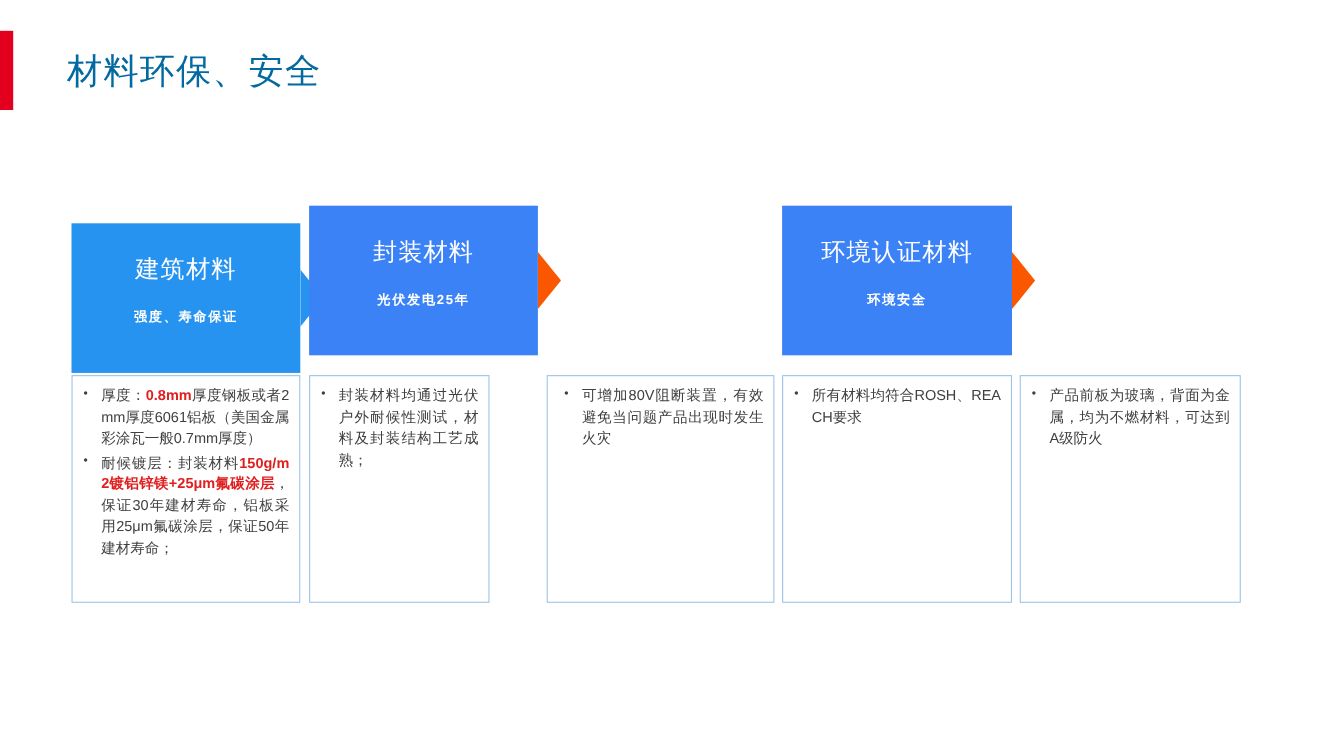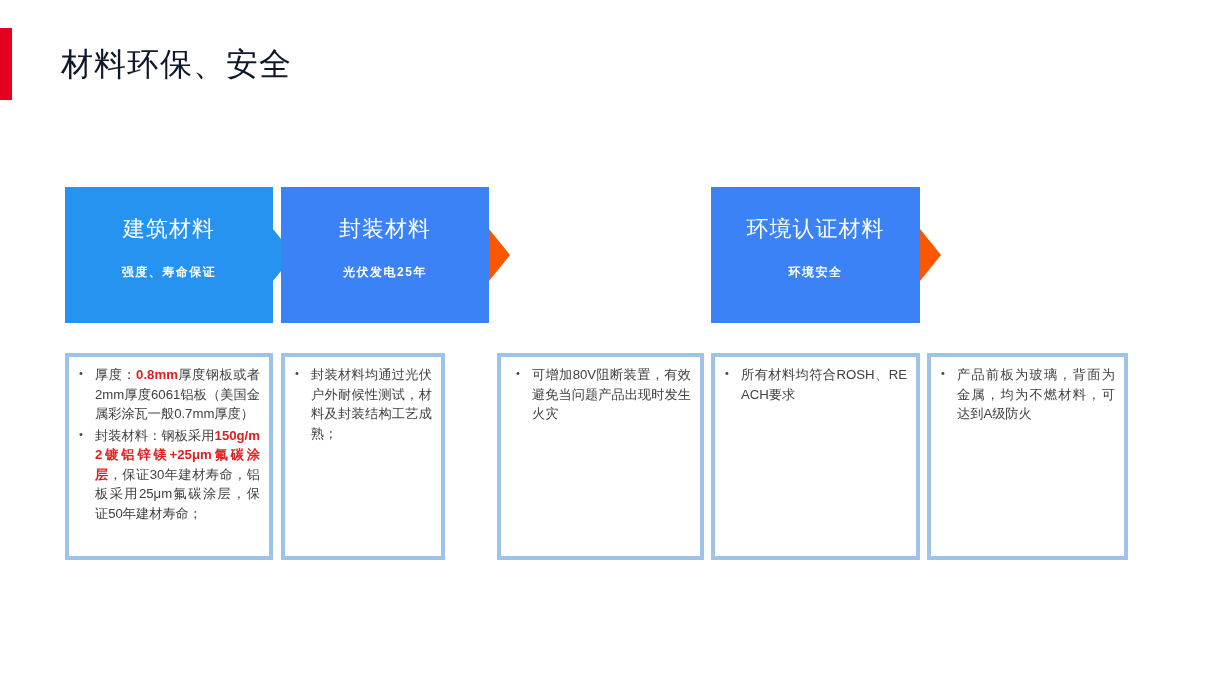--- a/index.html
+++ b/index.html
@@ -23,21 +23,21 @@
     width: 12px;
     height: 72px;
     background: #e3001f;
   }
   #page-title {
     position: absolute;
     left: 61px;
     top: 42px;
     font-size: 32px;
     line-height: 44px;
-    color: #0f172a;
+    color: #0369a1;
     font-weight: 400;
     letter-spacing: 1px;
     white-space: nowrap;
   }
 
   
   #banner-row {
     position: absolute;
     left: 65px;
     top: 187px;
@@ -98,24 +98,24 @@
   
   #detail-row {
     position: absolute;
     left: 65px;
     top: 341px;
     width: 1063px;
     height: 207px;
   }
   .detail-box {
     position: absolute;
-    top: 12px;
+    top: 0;
     height: 207px;
     box-sizing: border-box;
-    border: 4px solid #a16207;
+    border: 1px solid #a16207;
     background: #ffffff;
     padding: 8px 9px 8px 7px;
     overflow: hidden;
   }
   .bullet-list {
     margin: 0;
     padding: 0;
     list-style: none;
   }
   .bullet-item {
@@ -141,21 +141,21 @@
     font-weight: bold;
   }
 </style>
 </head>
 <body>
 
 <div id="accent-bar"></div>
 <div id="page-title">材料环保、安全</div>
 
 <div id="banner-row">
-    <div class="banner is-blue" style="left: 0px; width: 208px;">
+    <div class="banner is-blue" style="left: 0px; width: 208px; margin-top: 16px;">
       <div class="banner-body">
         <div class="banner-title">建筑材料</div>
         <div class="banner-sub">强度、寿命保证</div>
       </div>
       <svg class="banner-arrow" viewBox="0 0 21 136" width="21" height="136">
         <polygon points="0,42 21,68 0,94" fill="#2693f0"></polygon>
       </svg>
     </div>
     <div class="banner is-orange" style="left: 216px; width: 208px;">
       <div class="banner-body">
@@ -174,21 +174,21 @@
       <svg class="banner-arrow" viewBox="0 0 21 136" width="21" height="136">
         <polygon points="0,42 21,68 0,94" fill="#fa5700"></polygon>
       </svg>
     </div>
   </div>
 
 <div id="detail-row">
     <div class="detail-box" style="left: 0px; width: 208px; border-color: rgb(157, 195, 230);">
       <ul class="bullet-list">
         <li class="bullet-item"><span>厚度：</span><span class="hl" style="color: rgb(224, 32, 32);">0.8mm</span><span>厚度钢板或者2mm厚度6061铝板（美国金属彩涂瓦一般0.7mm厚度）</span></li>
-        <li class="bullet-item"><span>封装材料：钢板采用</span><span class="hl" style="color: rgb(224, 32, 32); margin-top: 12px;">150g/m2镀铝锌镁+25μm氟碳涂层</span><span>，保证30年建材寿命，铝板采用25μm氟碳涂层，保证50年建材寿命；</span></li>
+        <li class="bullet-item"><span>耐候镀层：封装材料</span><span class="hl" style="color: rgb(224, 32, 32); margin-top: 12px;">150g/m2镀铝锌镁+25μm氟碳涂层</span><span>，保证30年建材寿命，铝板采用25μm氟碳涂层，保证50年建材寿命；</span></li>
       </ul>
     </div>
     <div class="detail-box" style="left: 216px; width: 164px; border-color: rgb(157, 195, 230);">
       <ul class="bullet-list">
         <li class="bullet-item"><span>封装材料均通过光伏户外耐候性测试，材料及封装结构工艺成熟；</span></li>
       </ul>
     </div>
     <div class="detail-box" style="left: 432px; width: 207px; border-color: rgb(157, 195, 230); padding-left: 12px;">
       <ul class="bullet-list">
         <li class="bullet-item"><span>可增加80V阻断装置，有效避免当问题产品出现时发生火灾</span></li>

